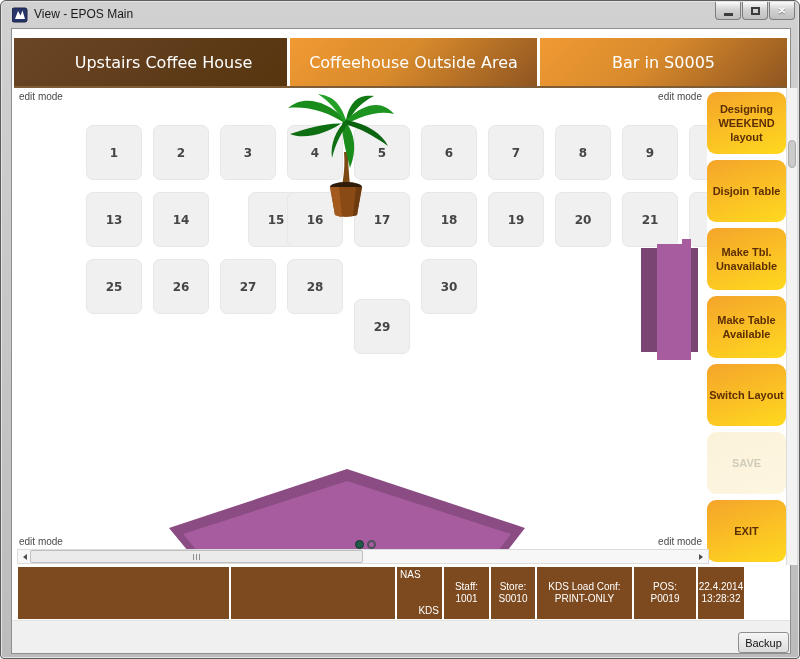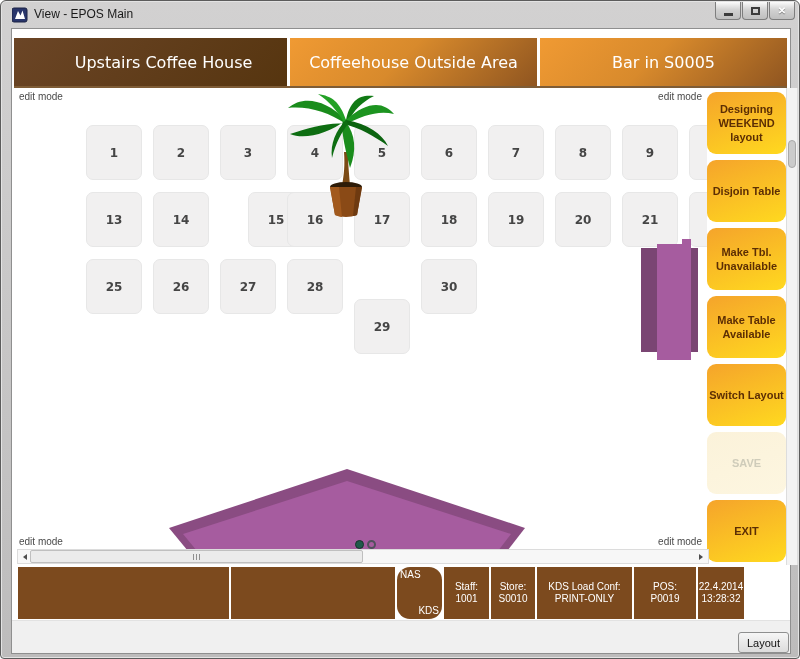--- a/index.html
+++ b/index.html
@@ -209,21 +209,21 @@
           <span class="grip"></span>
         </div>
       <div class="h-arrow right">
           <span class="tri-r"></span>
         </div>
     </div>
 
     <div class="statusbar" id="statusbar">
         <div class="cell" style="width: 211px;"></div>
         <div class="cell" style="width: 164px;"></div>
-        <div class="cell" style="width: 45px; border-radius: 13px;">
+        <div class="cell" style="width: 45px;">
           <span class="tl">NAS</span>
           <span class="br">KDS</span>
         </div>
         <div class="cell" style="width: 45px;">
           <span>Staff:</span>
           <span>1001</span>
         </div>
         <div class="cell" style="width: 44px;">
           <span>Store:</span>
           <span>S0010</span>
@@ -236,17 +236,17 @@
           <span>POS:</span>
           <span>P0019</span>
         </div>
         <div class="cell" style="width: 46px;">
           <span>22.4.2014</span>
           <span>13:28:32</span>
         </div>
       </div>
 
     <div class="footer">
-      <button class="close-btn">Layout</button>
+      <button class="close-btn">Backup</button>
     </div>
 
   </div>
 </div>
 
 </body></html>

